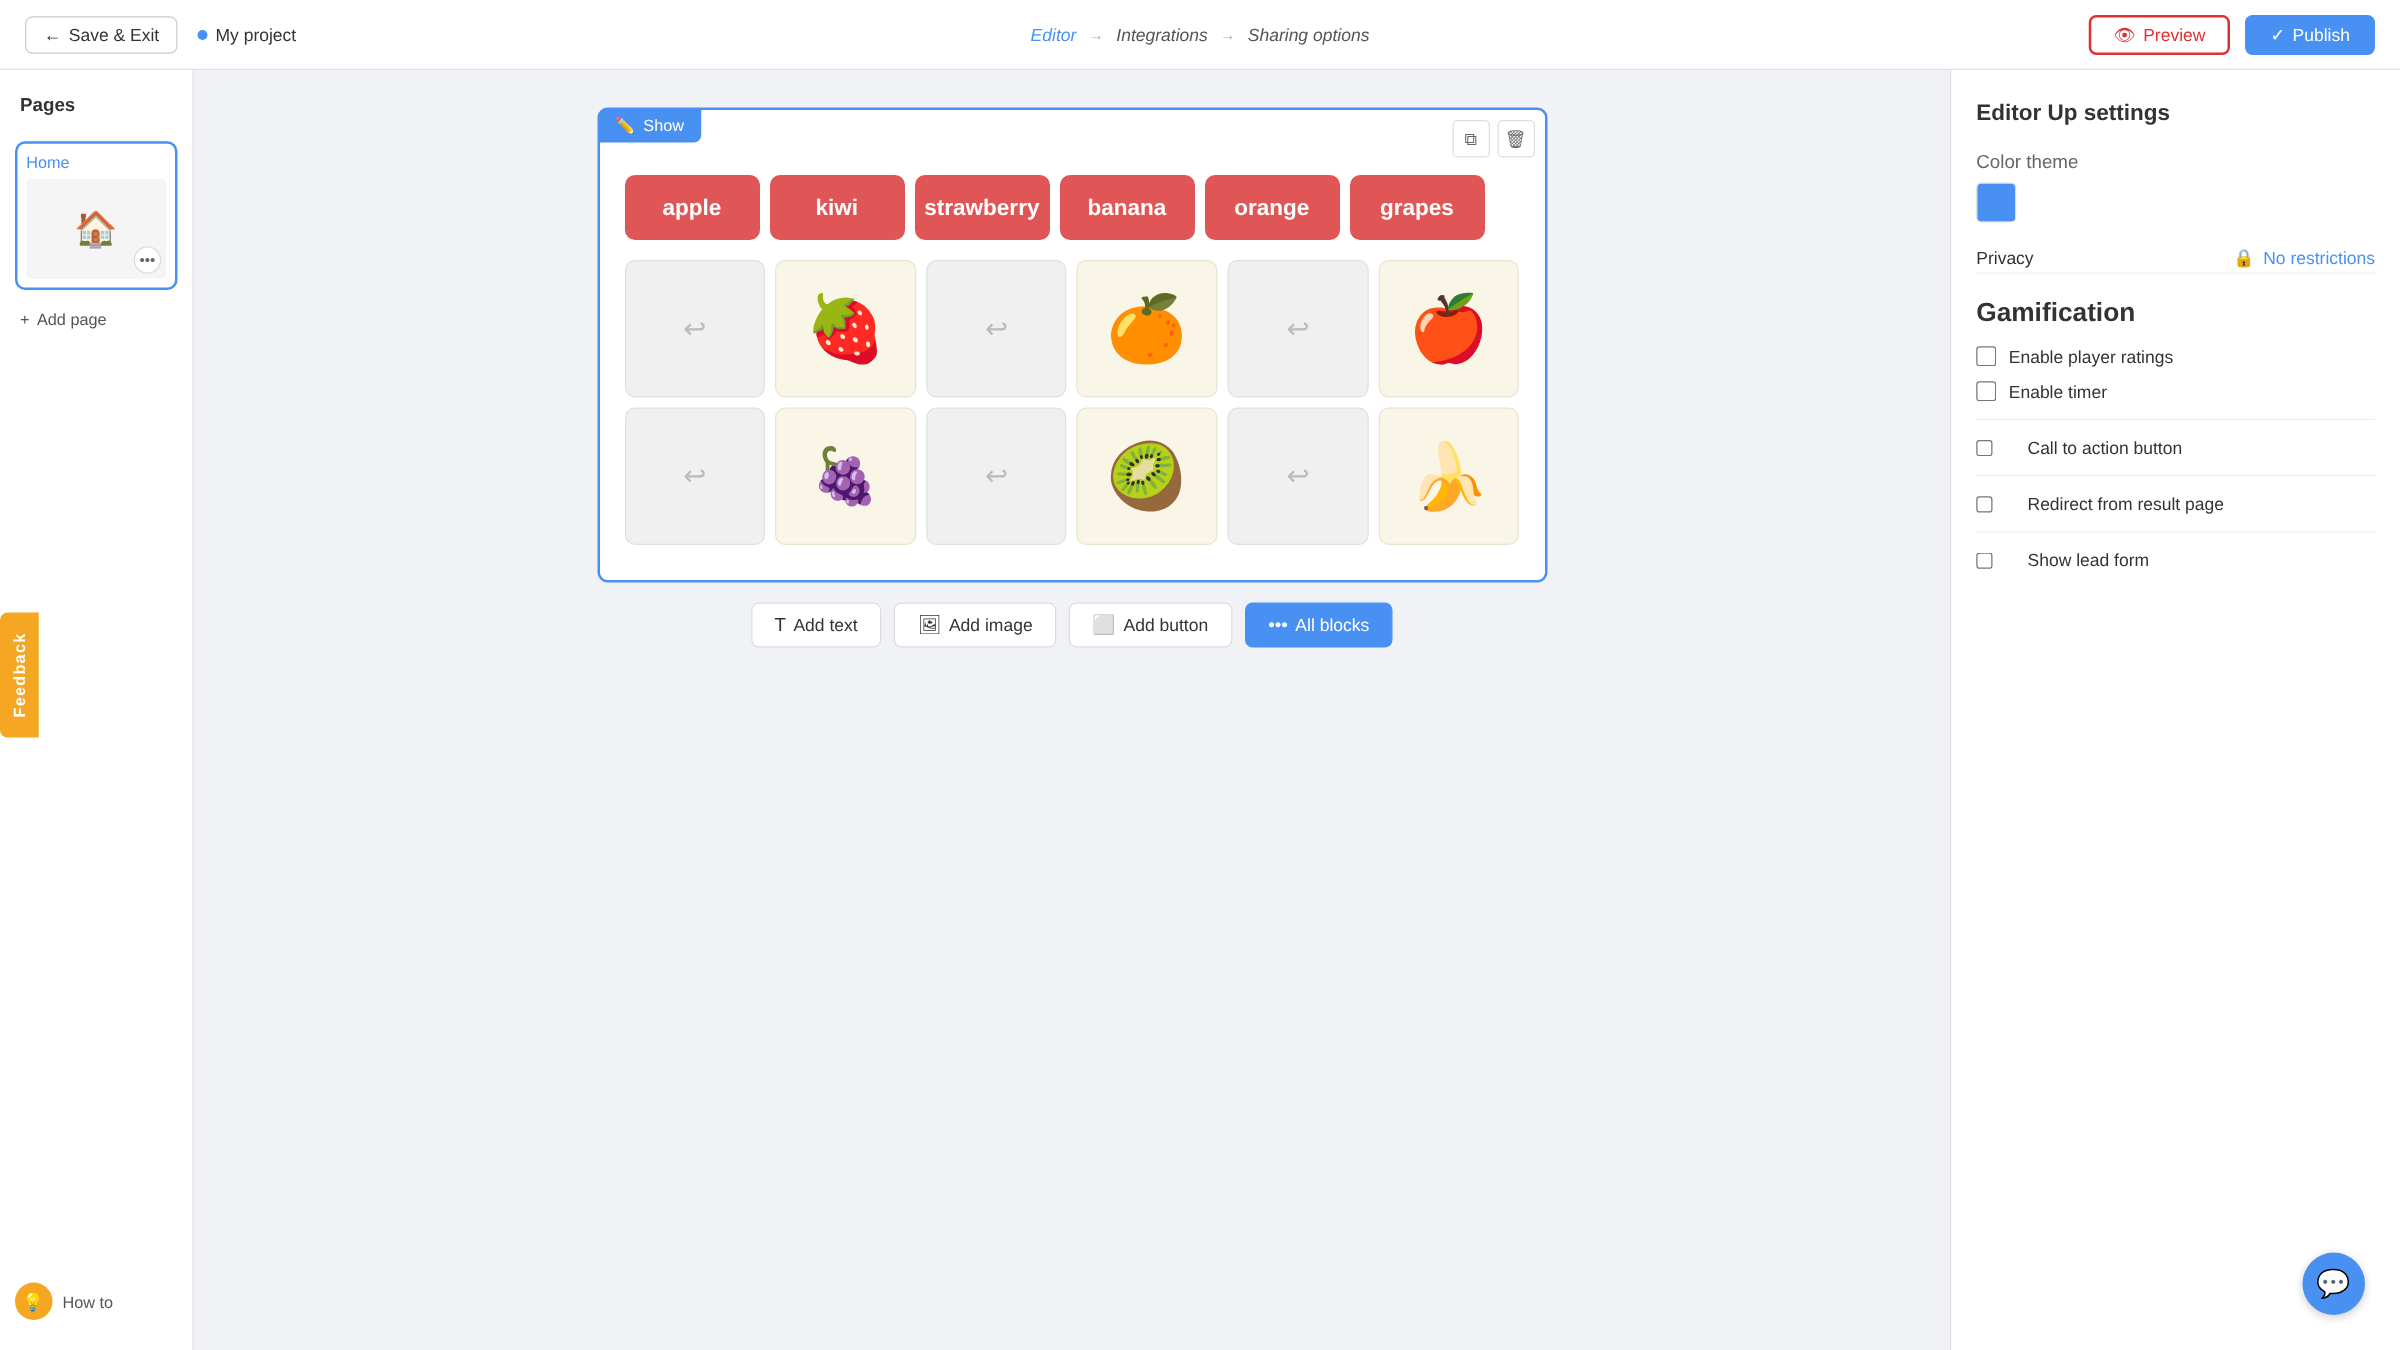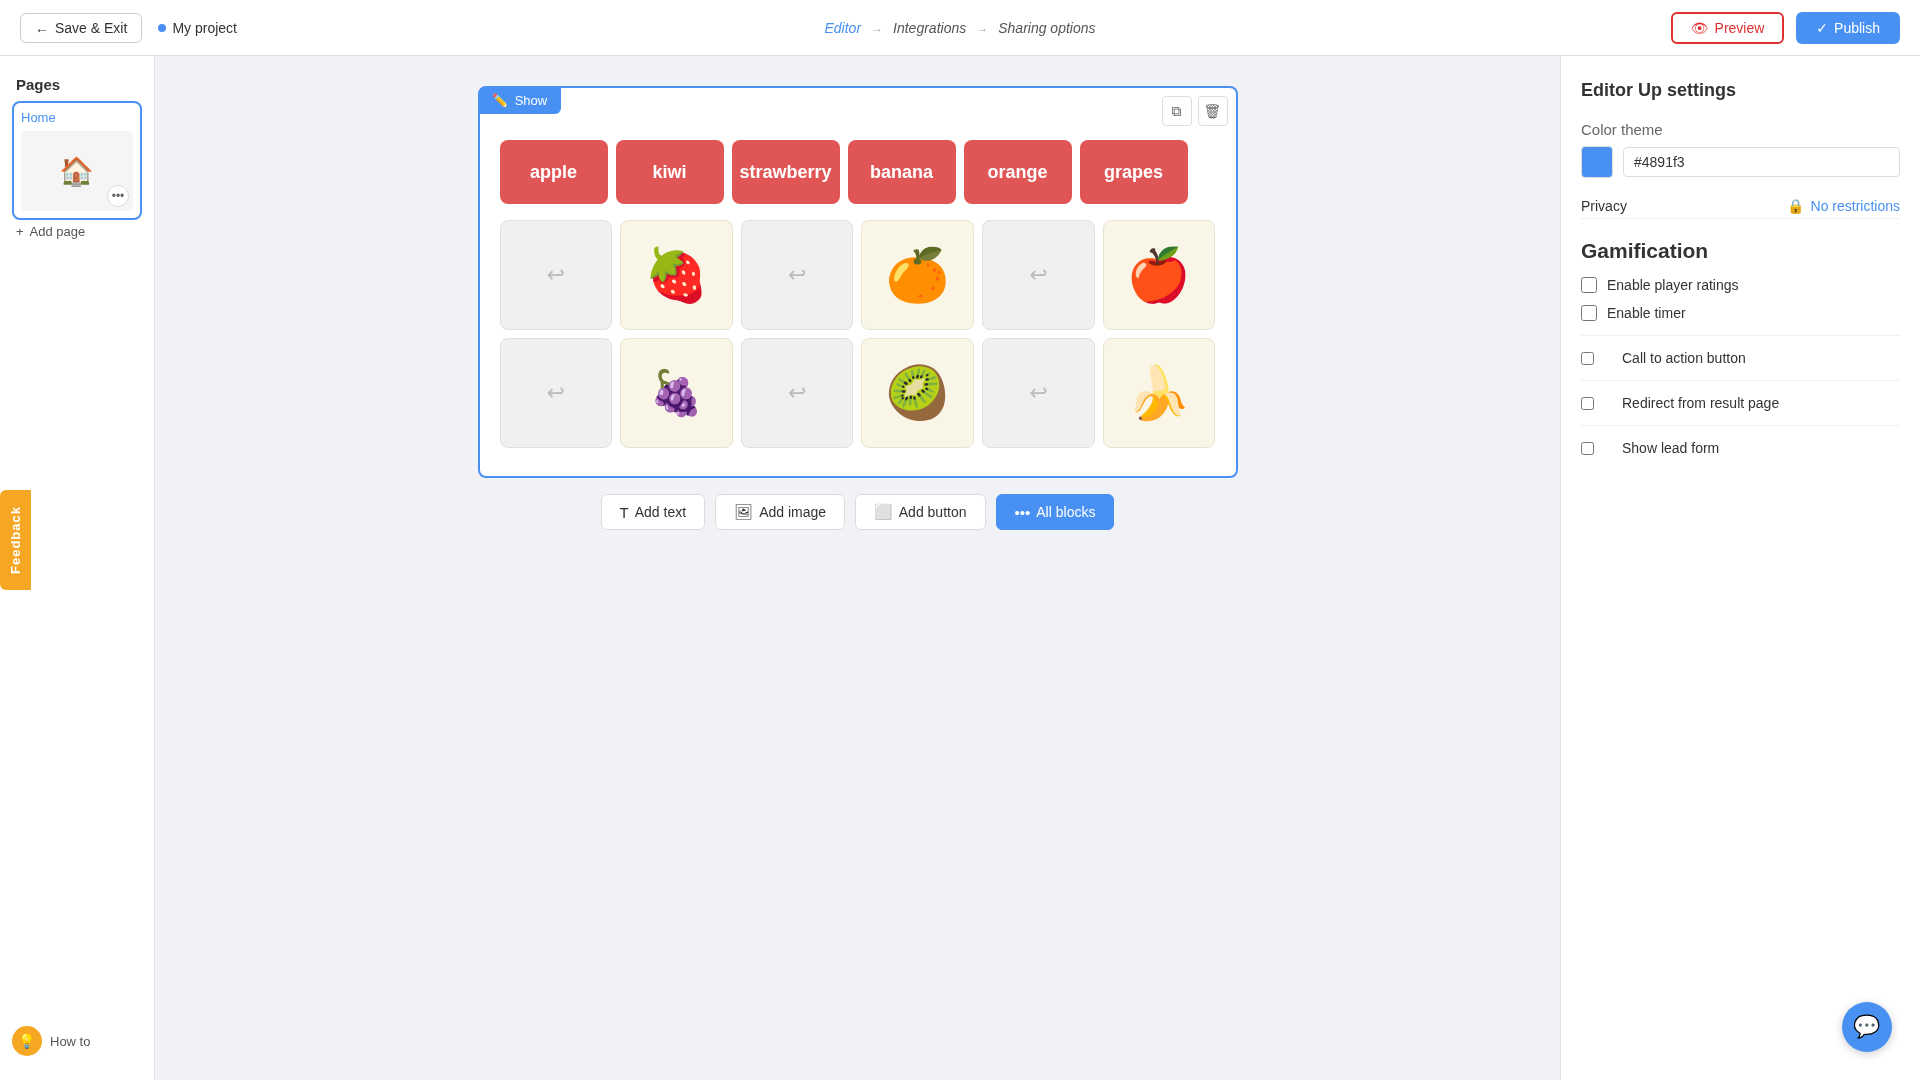--- a/index.html
+++ b/index.html
@@ -34,21 +34,21 @@
       border: none; background: #4891f3; border-radius: 6px;
       padding: 8px 20px; cursor: pointer; font-size: 14px; color: #fff; font-weight: 500;
     }
 
     
     .main-layout { display: flex; height: calc(1080px - 56px); }
 
     
     .sidebar {
       width: 155px; background: #fff; border-right: 1px solid #e0e0e0;
-      padding: 20px 12px; display: flex; flex-direction: column; 
+      padding: 20px 12px; display: flex; flex-direction: column; gap: 12px;
       position: relative;
     }
     .sidebar-title { font-size: 15px; font-weight: 600; color: #333; margin-bottom: 8px; padding-left: 4px; }
     .page-card {
       border: 2px solid #4891f3; border-radius: 8px; padding: 7px;
       cursor: pointer; background: #fff;
     }
     .page-card-label { font-size: 13px; color: #4891f3; font-weight: 500; margin-bottom: 6px; }
     .page-card-preview {
       background: #f5f5f5; border-radius: 4px; height: 80px;
@@ -86,21 +86,21 @@
     .tool-btn {
       background: #fff; border: 1px solid #ddd; border-radius: 4px;
       width: 30px; height: 30px; display: flex; align-items: center; justify-content: center;
       cursor: pointer; font-size: 14px; color: #666;
     }
 
     
     .words-row { display: flex; gap: 8px; margin-top: 32px; margin-bottom: 16px; }
     .word-card {
       background: #e05555; color: #fff; border-radius: 8px;
-      width: 108px; height: 64px; display: flex; align-items: center; justify-content: center;
+      width: 108px; height: 52px; display: flex; align-items: center; justify-content: center;
       font-size: 18px; font-weight: 600; cursor: pointer;
     }
 
     
     .images-grid {
       display: grid; grid-template-columns: repeat(6, 1fr); gap: 8px;
       margin-bottom: 8px;
     }
     .img-card {
       background: #f9f6e8; border-radius: 8px; border: 1px solid #e8e4d0;
@@ -309,21 +309,20 @@
       </button>
     </div>
   </div>
 
   <div class="right-panel">
     <div class="panel-title">Editor Up settings</div>
 
     <div class="section-label">Color theme</div>
     <div class="color-row">
       <div class="color-swatch" style="background: #4891f3;"></div>
-      <input class="color-input" type="text" value="#4891f3" style="">
     </div>
 
     <div class="privacy-row">
       <span class="privacy-label">Privacy</span>
       <div class="privacy-value">
         <span>🔒</span>
         <span>No restrictions</span>
       </div>
     </div>
 

